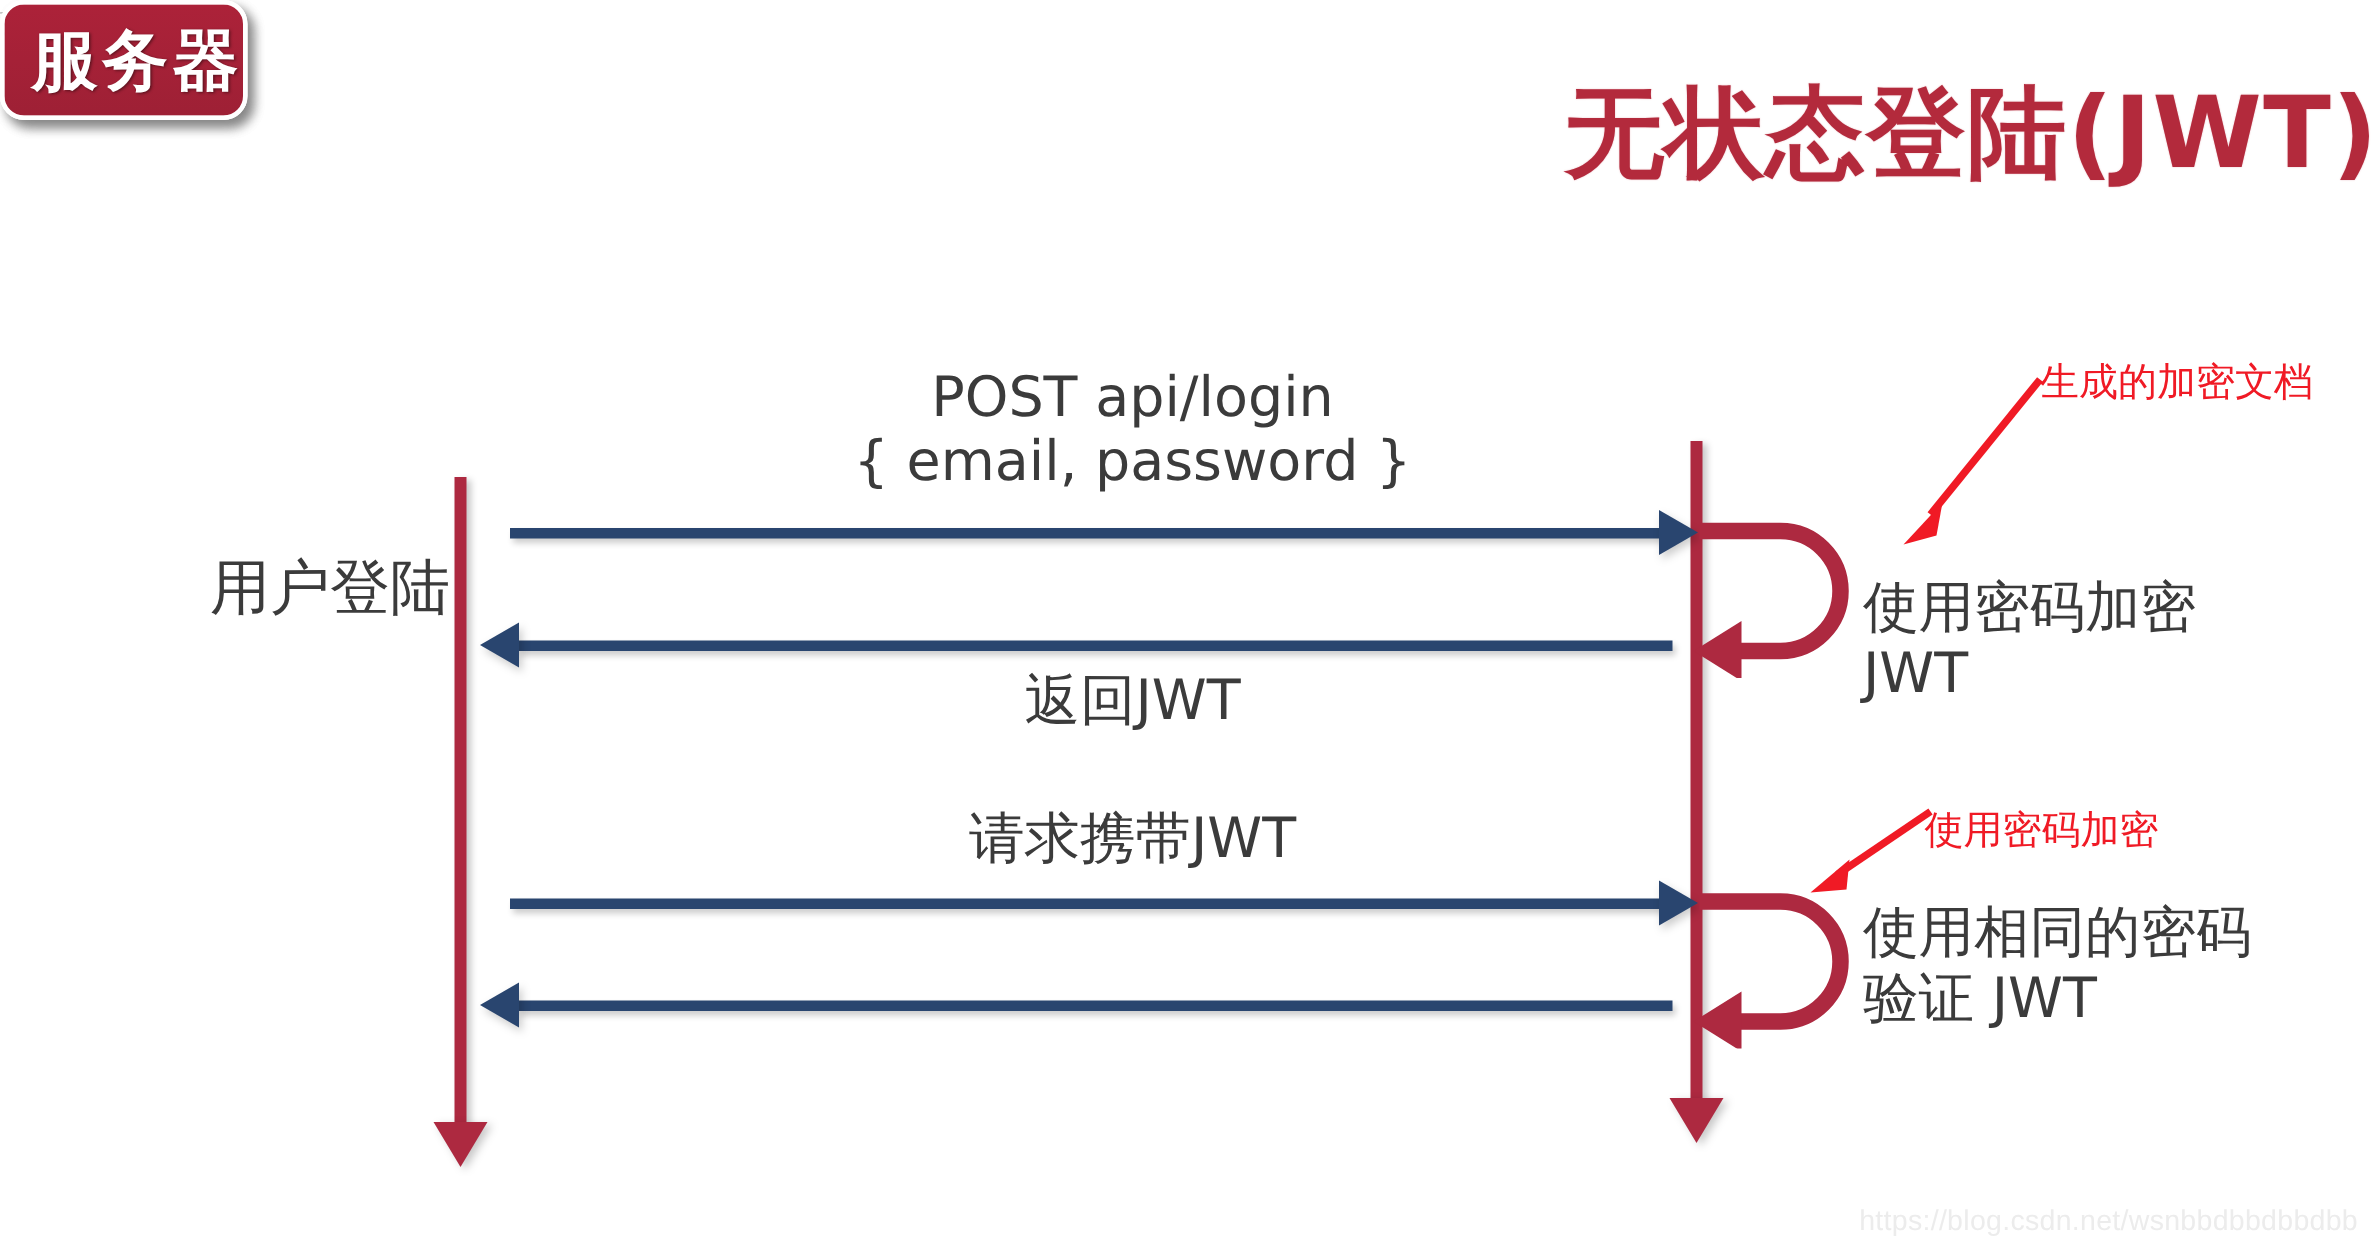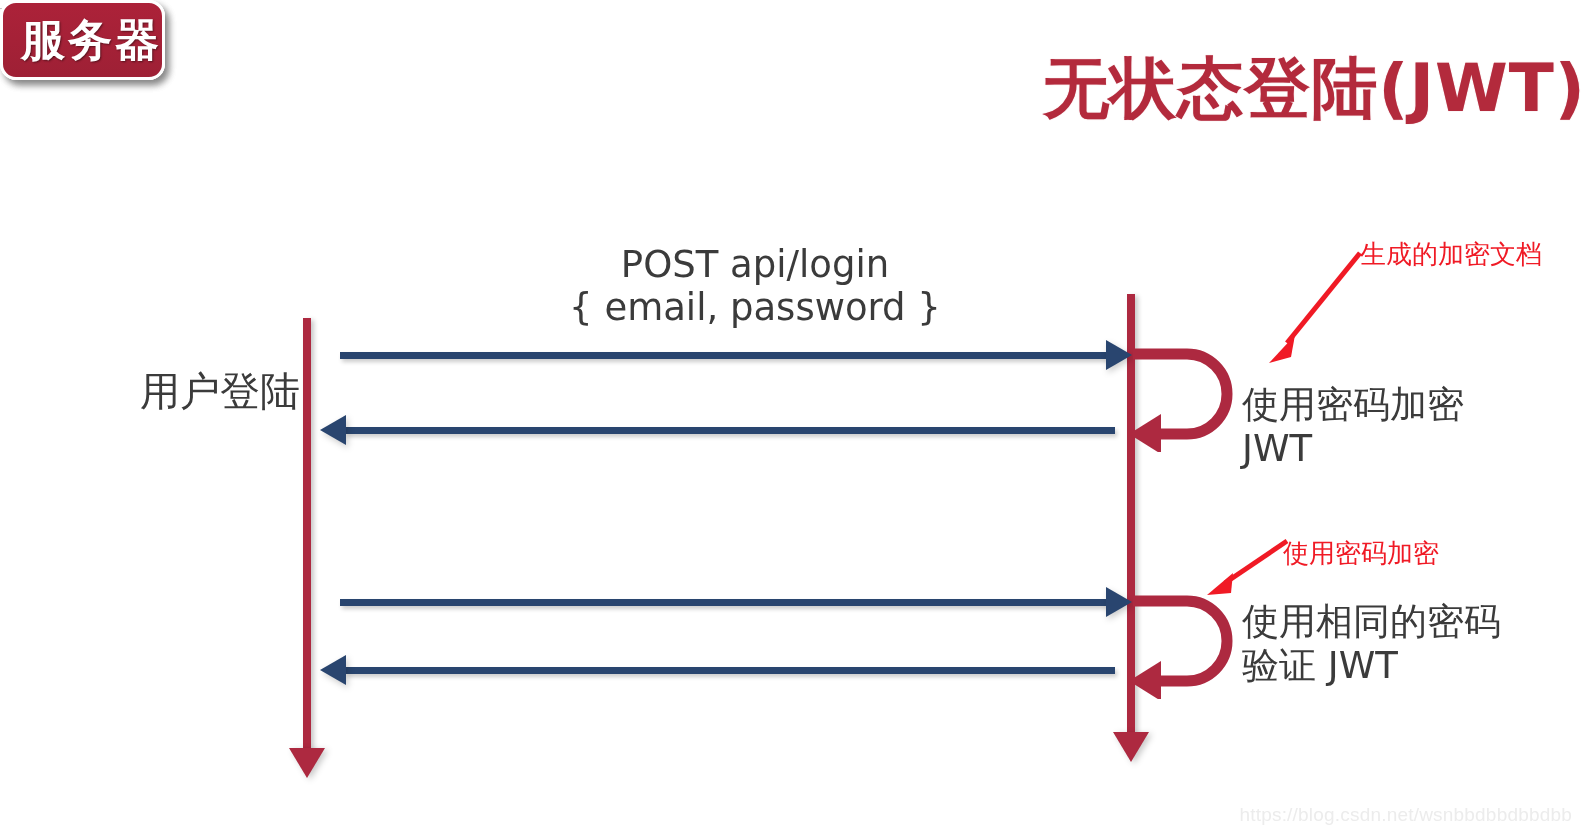--- a/index.html
+++ b/index.html
@@ -175,21 +175,23 @@
 
   <div class="phase-label" style="left:92px; top:364px;margin-left:48px;">用户登陆</div>
 
   <div class="msg-label" style="left:455px; top:244px; width:600px;">POST api/login
 { email, password }</div>
   <div class="msg-line" style="left:340px; top:352px; width:775px;"></div>
   <div class="arrow-right" style="left:1106px; top:340px;"></div>
 
   <div class="msg-line" style="left:345px; top:427px; width:770px;"></div>
   <div class="arrow-left" style="left:320px; top:415px;"></div>
-
+  <div class="msg-label" style="left:455px; top:446px; width:600px;">返回JWT</div>
+
+  <div class="msg-label" style="left:455px; top:538px; width:600px;">请求携带JWT</div>
   <div class="msg-line" style="left:340px; top:599px; width:775px;"></div>
   <div class="arrow-right" style="left:1106px; top:587px;"></div>
 
   <div class="msg-line" style="left:345px; top:667px; width:770px;"></div>
   <div class="arrow-left" style="left:320px; top:655px;"></div>
 
   <svg class="self-loop" style="left:1125px; top:342px;" width="120" height="110" viewBox="0 0 120 110">
     <path d="M 8 12 L 62 12 A 40 40 0 0 1 62 92 L 34 92" fill="none" stroke="#ad2940" stroke-width="11" stroke-linecap="butt"></path>
     <polygon points="36,72 36,112 4,92" fill="#ad2940"></polygon>
   </svg>

